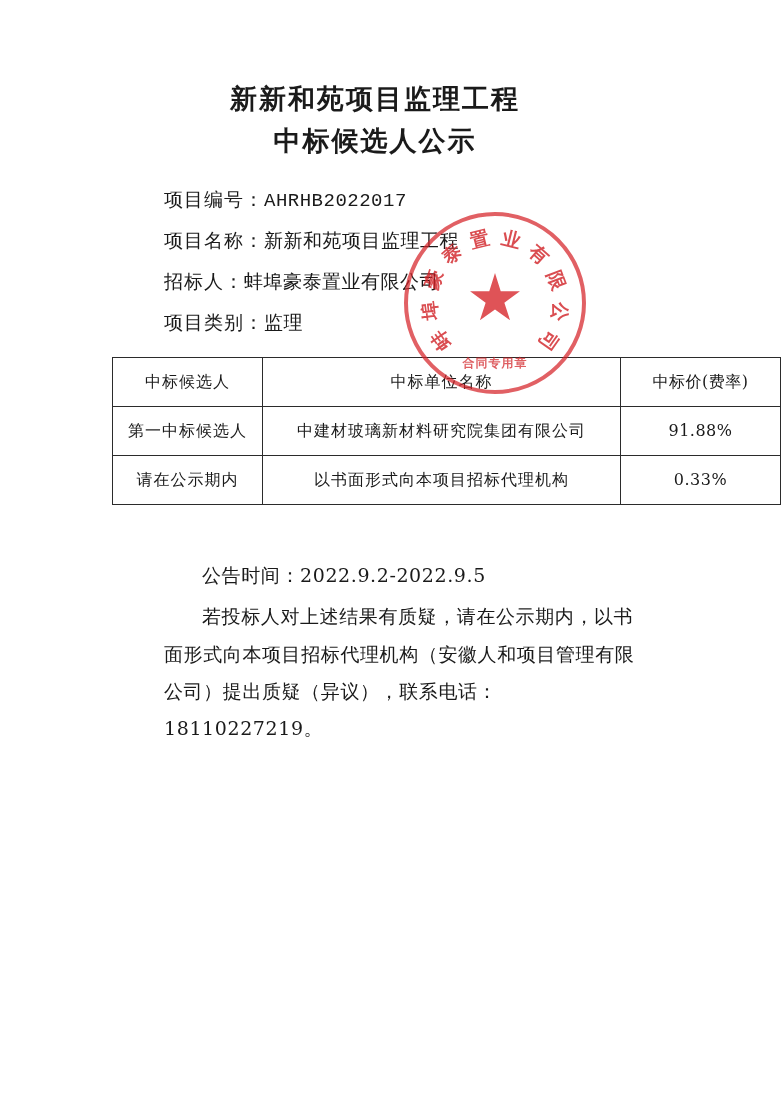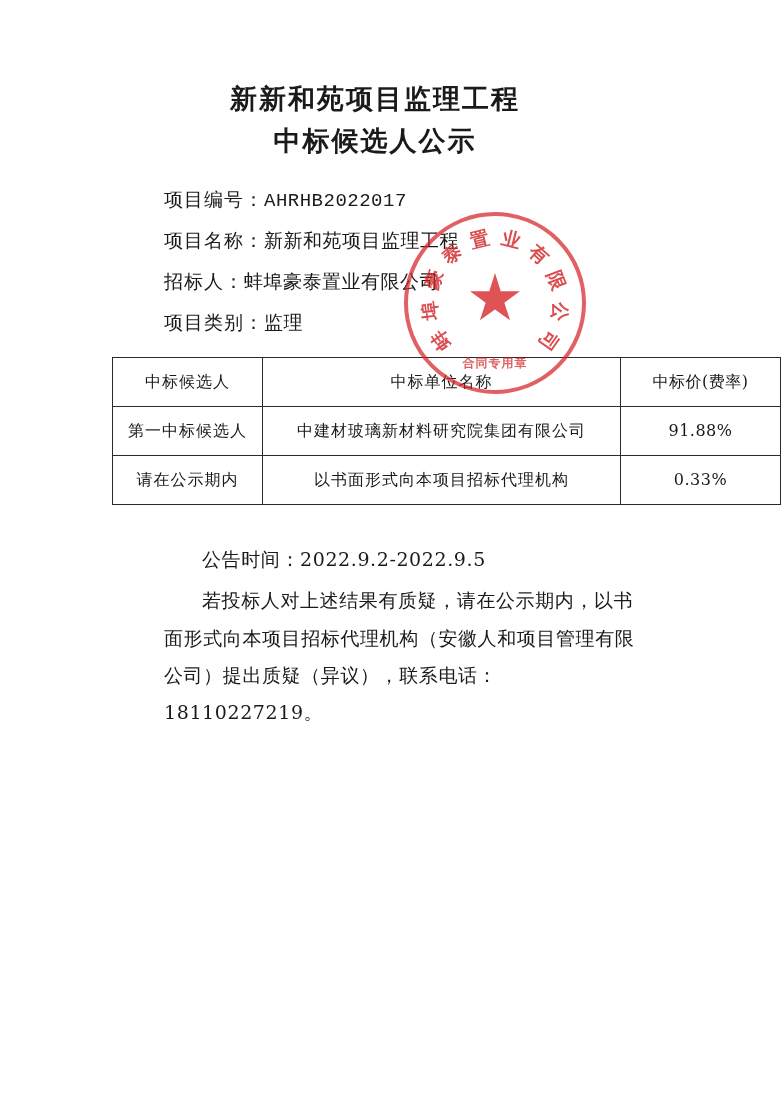--- a/index.html
+++ b/index.html
@@ -66,21 +66,21 @@
     padding: 10px 6px;
     margin-left: 36px;
   }
   .col-rank { width: 150px; }
   .col-name { width: 358px; }
   .col-price { width: 160px; }
   .rank-cell { letter-spacing: 1px; }
   .name-cell { letter-spacing: 1px; padding-left: 14px; padding-right: 14px; }
   .price-cell { letter-spacing: 0.5px; }
   .notes {
-    margin-top: 36px;
+    margin-top: 52px;
     padding-left: 112px;
     padding-right: 56px;
     font-size: 19px;
     line-height: 1.95;
     letter-spacing: 0.6px;
   }
   .notes p {
     margin: 0 0 4px 0;
     text-indent: 0;
   }

